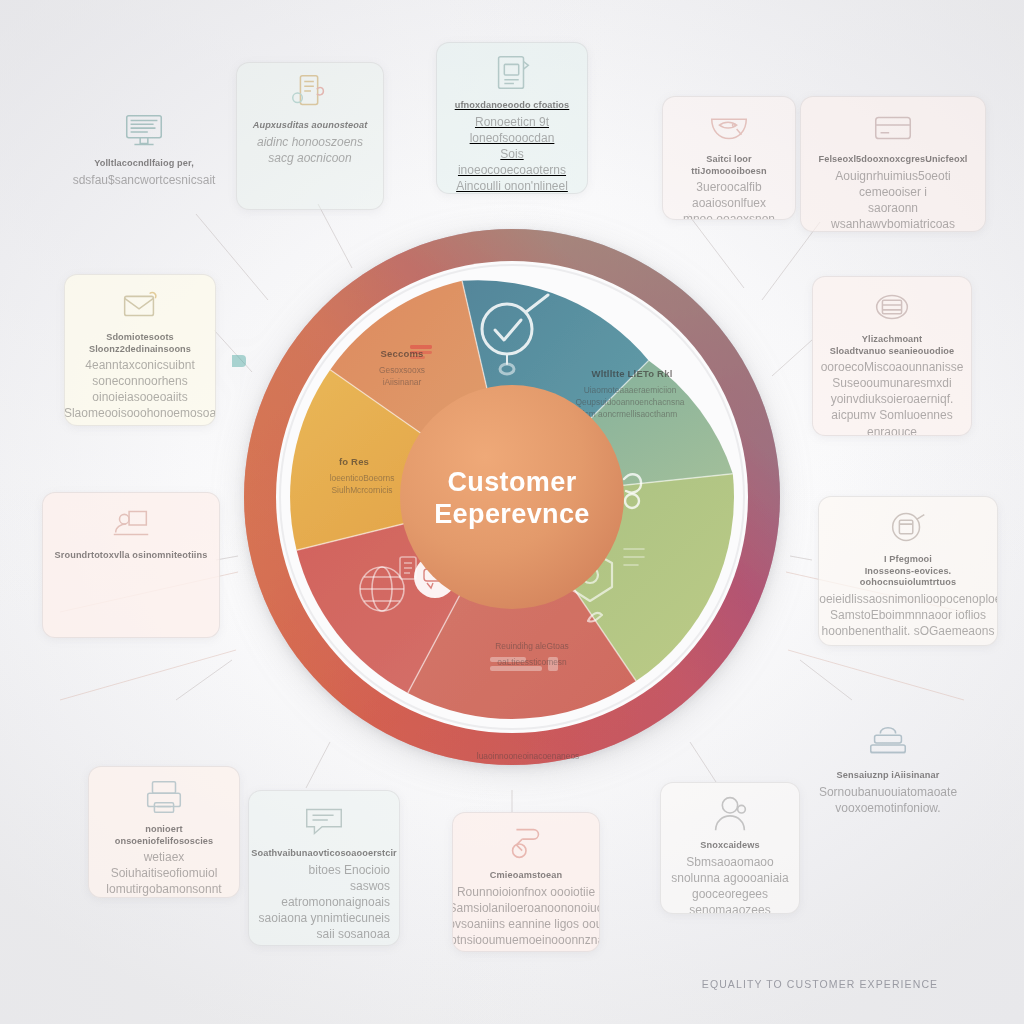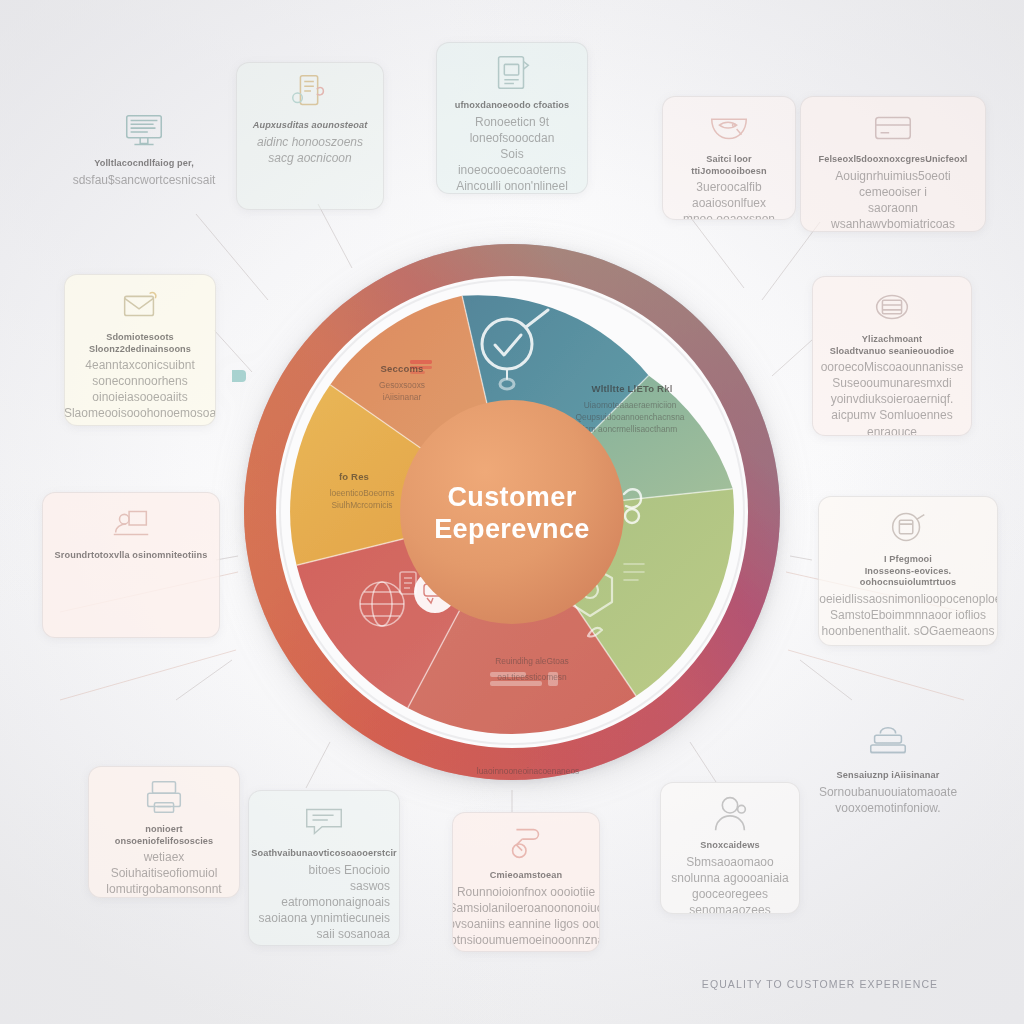--- a/index.html
+++ b/index.html
@@ -21,21 +21,21 @@
       radial-gradient(circle at 100% 0%, rgba(226,226,231,.45) 0%, rgba(226,226,231,0) 40%),
       radial-gradient(circle at 0% 100%, rgba(226,226,231,.40) 0%, rgba(226,226,231,0) 38%),
       radial-gradient(circle at 100% 100%, rgba(228,228,233,.50) 0%, rgba(228,228,233,0) 42%);
   }
 
   
   .connectors{position:absolute;inset:0;}
 
   
   .wheel-wrap{
-    position:absolute;left:232px;top:232px;width:560px;height:560px;
+    position:absolute;left:232px;top:217px;width:560px;height:560px;
   }
   .wheel-svg{display:block;width:560px;height:560px;
     filter:drop-shadow(0 6px 16px rgba(120,120,130,.18));}
 
   .seg-label{
     fill:rgba(55,48,46,.62);
     font-family:"Liberation Sans",sans-serif;
     font-size:9.5px;font-weight:700;text-anchor:middle;
     letter-spacing:.2px;
   }
@@ -321,21 +321,21 @@
           </g>
           <g fill="none" stroke="#d9837a" stroke-width="1.5">
             <path d="M31 16c3-3 7-2 7 2s-4 5-7 3"></path>
           </g>
           <circle cx="11" cy="25" r="5" fill="none" stroke="#8fbdb6" stroke-width="1.5"></circle>
         </svg>
       </div>
       <div class="ttl">Aupxusditas aounosteoat</div>
       <div class="bdy">aidinc honooszoens<br>sacg aocnicoon</div>
     </div>
-    <div class="card" style="left: 436px; top: 42px; width: 152px; height: 152px; background: rgba(228, 240, 239, 0.55);">
+    <div class="card" style="left: 436px; top: 42px; width: 152px; height: 152px; background: rgba(228, 240, 239, 0.55); text-decoration: underline;">
       <div class="ic">
         <svg viewBox="0 0 48 40">
           <g fill="none" stroke="#87a7a5" stroke-width="1.6">
             <rect x="10" y="3" width="26" height="33" rx="2"></rect>
             <rect x="16" y="11" width="15" height="11" rx="1"></rect>
             <path d="M16 27h15M16 31h10M36 8l5 4-5 4"></path>
           </g>
         </svg>
       </div>
       <div class="ttl">ufnoxdanoeoodo cfoatios</div>

